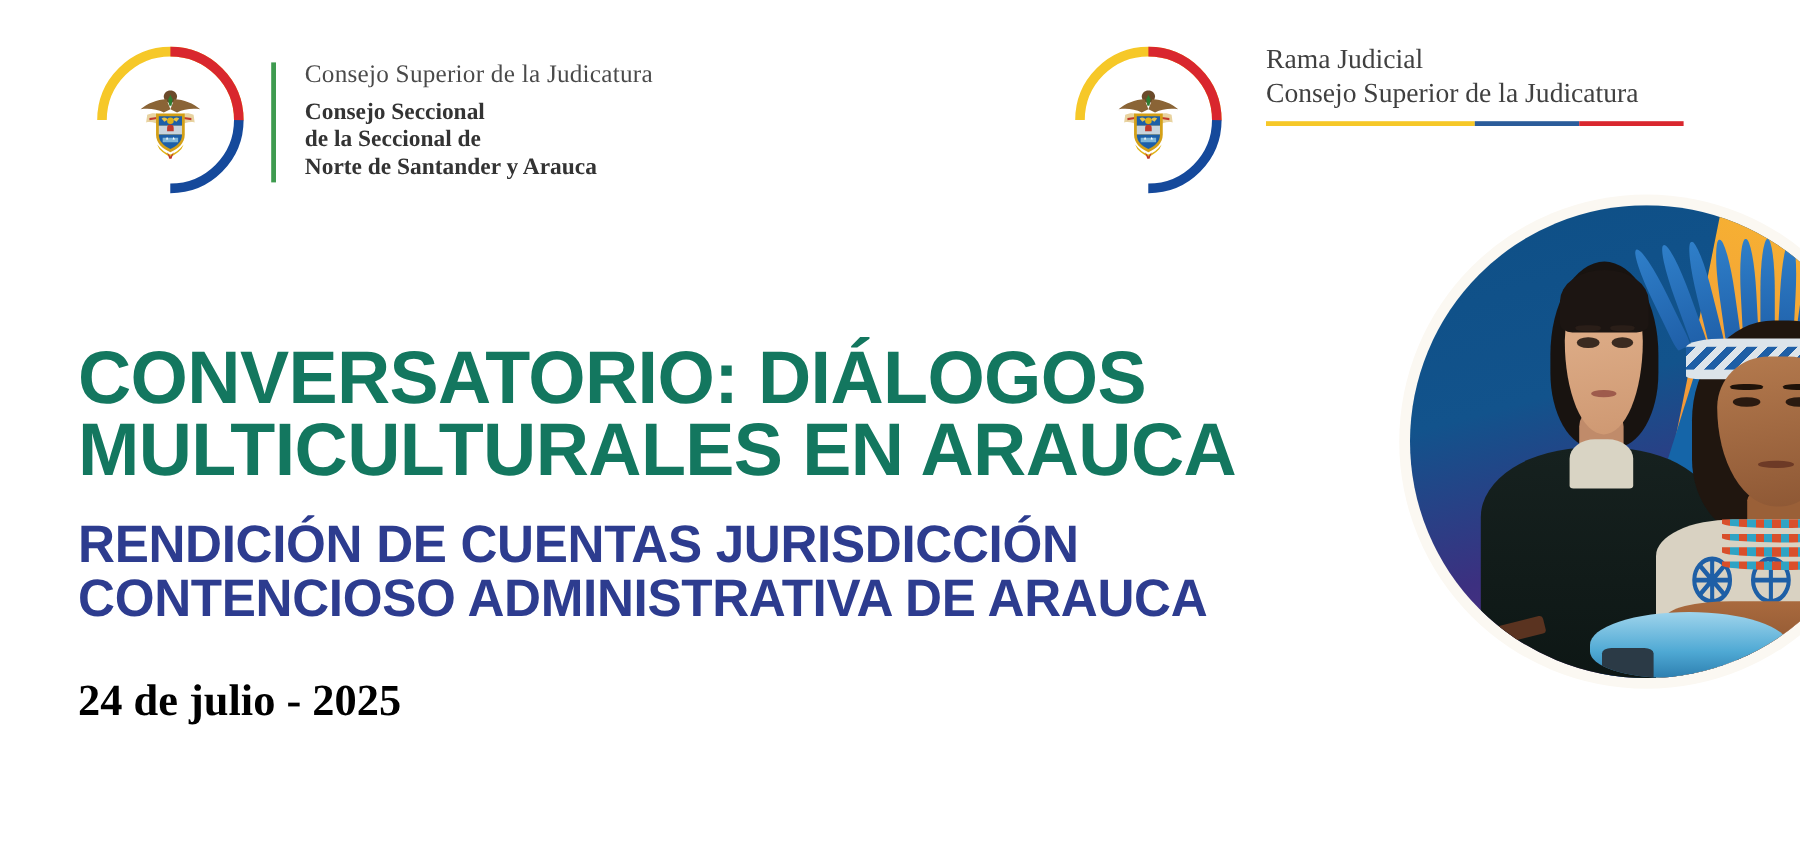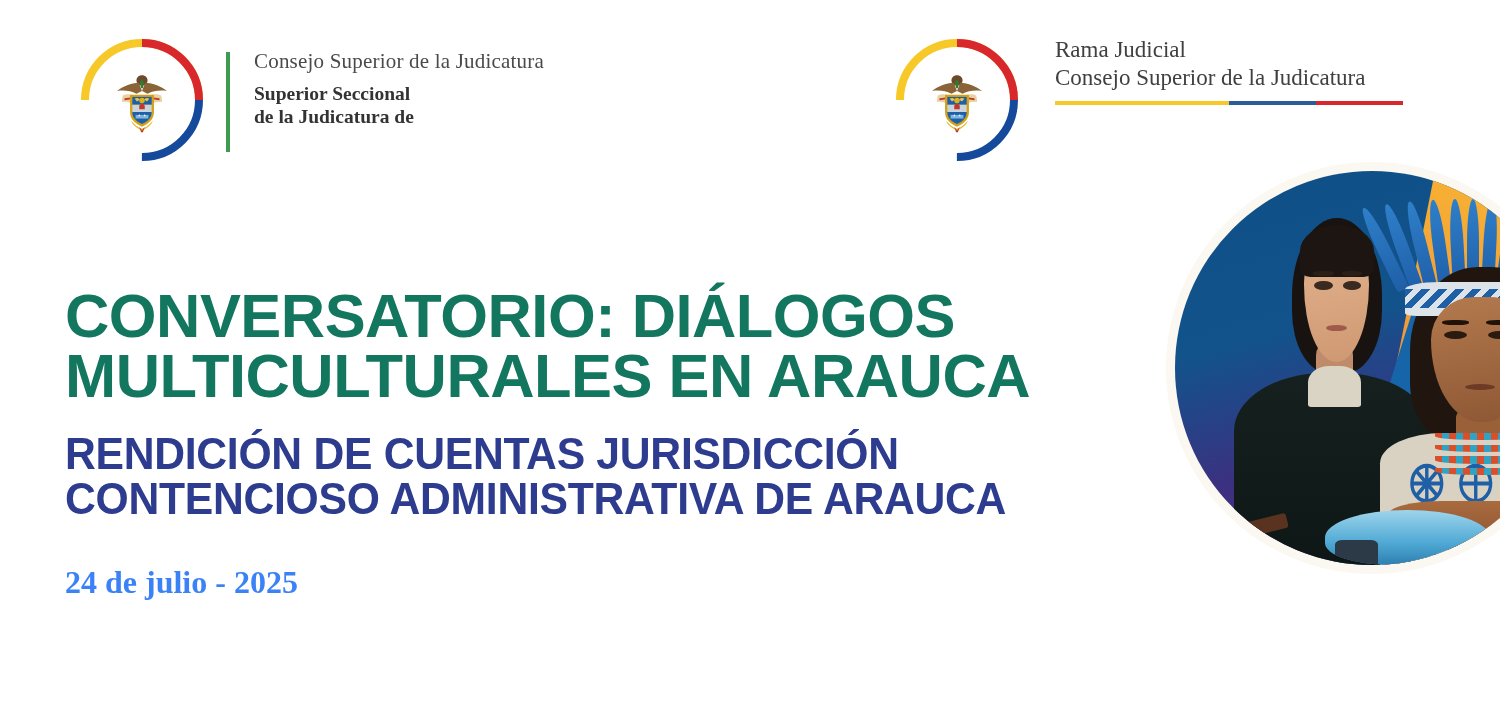--- a/index.html
+++ b/index.html
@@ -127,23 +127,23 @@
     color: #2D3C8F;
     margin-top: 26px;
     transform: scaleX(0.97);
     transform-origin: left top;
   }
   .subtitle span { display: block; white-space: nowrap; }
 
   .date {
     font-family: "Liberation Serif", serif;
     font-weight: bold;
-    font-size: 32px;
+    font-size: 37px;
     line-height: 1;
-    color: #3b82f6;
+    color: #000000;
     margin-top: 44px;
     white-space: nowrap;
   }
 
   
   .hero {
     position: absolute;
     left: 1166px;
     top: 162px;
     width: 412px;
@@ -492,22 +492,23 @@
           </g>
         </svg>
       </div>
     </div>
 
     <div class="green-divider"></div>
 
     <div class="logo-text-left">
       <div class="l1">Consejo Superior de la Judicatura</div>
       <div class="lb">
-        <span>Superior Seccional</span>
-        <span>de la Judicatura de</span>
+        <span>Consejo Seccional</span>
+        <span>de la Seccional de</span>
+        <span>Norte de Santander y Arauca</span>
       </div>
     </div>
   </div>
 
   <div class="logo-block logo-right">
 
     <div class="emblem">
       <div class="ring-wrap">
         <svg viewBox="0 0 128 128" xmlns="http://www.w3.org/2000/svg">
           <circle cx="64" cy="64" r="57" fill="none" stroke="#F6C828" stroke-width="8" stroke-dasharray="179 179" transform="rotate(180 64 64)"></circle>

